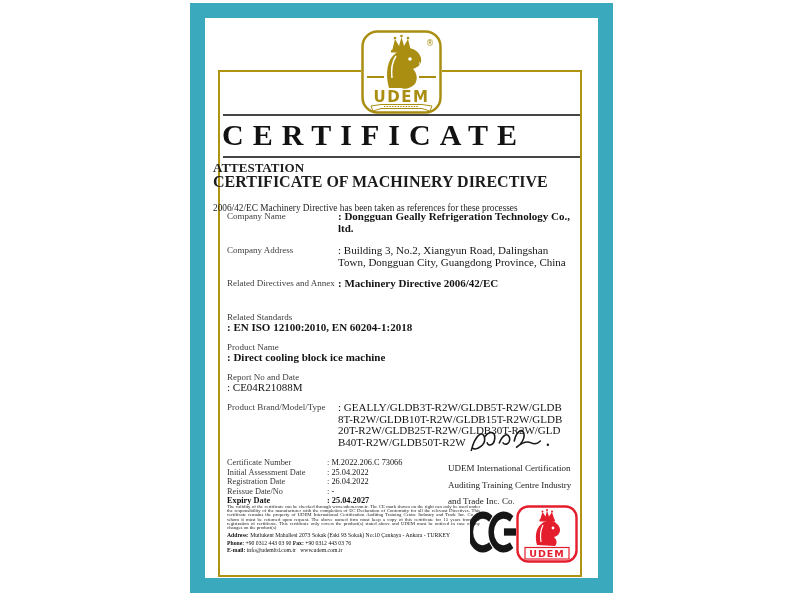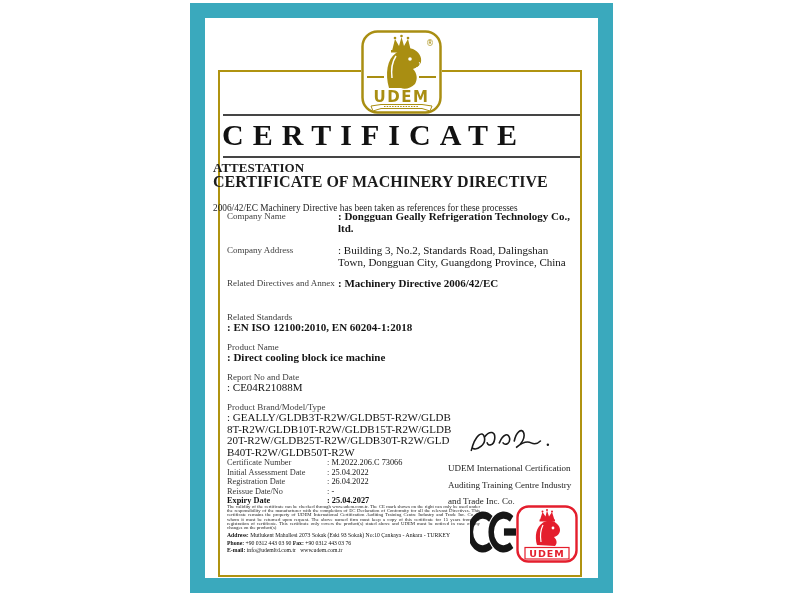--- a/index.html
+++ b/index.html
@@ -17,21 +17,21 @@
   .sub1{top:142px;font-size:13px;font-weight:bold;}
   .sub2{top:155px;font-size:16px;font-weight:bold;}
   .intro1{top:172px;font-size:9.3px;color:#262626;}
   .intro2{top:185px;font-size:9.3px;color:#262626;}
   .fields{position:absolute;left:22px;top:193px;width:347px;}
   .field{display:flex;align-items:flex-start;}
   .field .lbl{width:111px;flex:none;font-size:9px;color:#3d3d3d;}
   .field .val{width:232px;font-size:11px;color:#141414;line-height:11.5px;}
   .field.bold .val{font-weight:bold;}
   .field.brand .val{word-break:break-all;width:228px;}
-  .h34{height:34px;}.h33{height:33px;}.h30{height:30px;flex-direction:column;}.h56{height:56px;flex-direction:column;}
+  .h34{height:34px;}.h33{height:33px;}.h30{height:30px;flex-direction:column;}.h56{height:56px;}
   .certs{position:absolute;left:22px;top:440px;width:240px;}
   .cert{display:flex;font-size:8.3px;line-height:9.6px;}
   .cert .lbl{width:100px;flex:none;color:#363636;}
   .cert .val{color:#141414;}
   .cert.cn .val{font-weight:normal;}
   .cert.expiry .lbl,.cert.expiry .val{font-weight:bold;color:#111;}
   .issuer{position:absolute;left:243px;top:408px;width:145px;}
   .sig{margin-left:14px;width:112px;height:30px;}
   .org{font-size:9px;line-height:16.5px;color:#222;}
   .fineprint{position:absolute;left:22px;top:487px;width:253px;font-size:4.8px;line-height:4.2px;color:#1d1d1d;text-align:justify;}
@@ -78,21 +78,21 @@
       <div class="center sub2">CERTIFICATE OF MACHINERY DIRECTIVE</div>
       <div class="center intro2">2006/42/EC Machinery Directive has been taken as references for these processes</div>
 
       <div class="fields">
         <div class="field bold h34">
           <span class="lbl">Company Name</span>
           <span class="val">: Dongguan Geally Refrigeration Technology Co., ltd.</span>
         </div>
         <div class="field h33">
           <span class="lbl">Company Address</span>
-          <span class="val">: Building 3, No.2, Standards Road, Dalingshan Town, Dongguan City, Guangdong Province, China</span>
+          <span class="val">: Building 3, No.2, Xiangyun Road, Dalingshan Town, Dongguan City, Guangdong Province, China</span>
         </div>
         <div class="field bold h34">
           <span class="lbl">Related Directives and Annex</span>
           <span class="val">: Machinery Directive 2006/42/EC</span>
         </div>
         <div class="field bold h30">
           <span class="lbl">Related Standards</span>
           <span class="val">: EN ISO 12100:2010, EN 60204-1:2018</span>
         </div>
         <div class="field bold h30">

